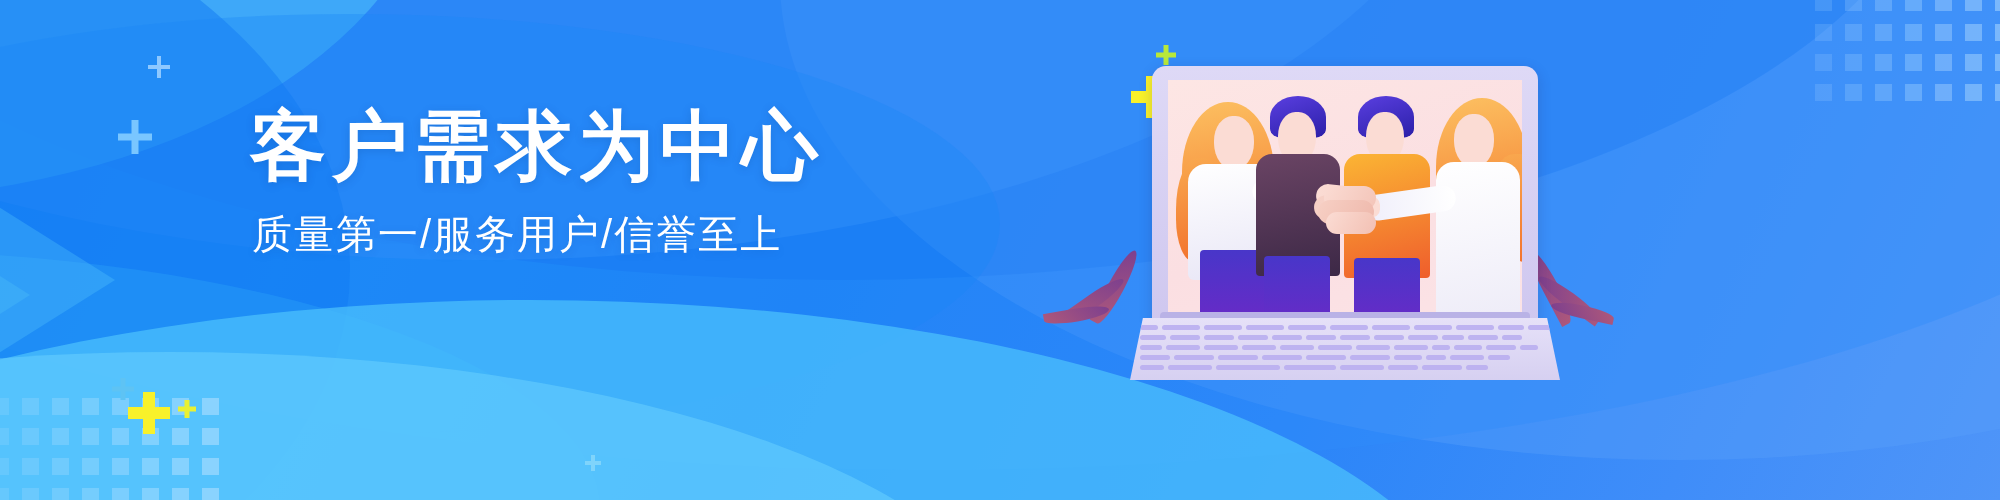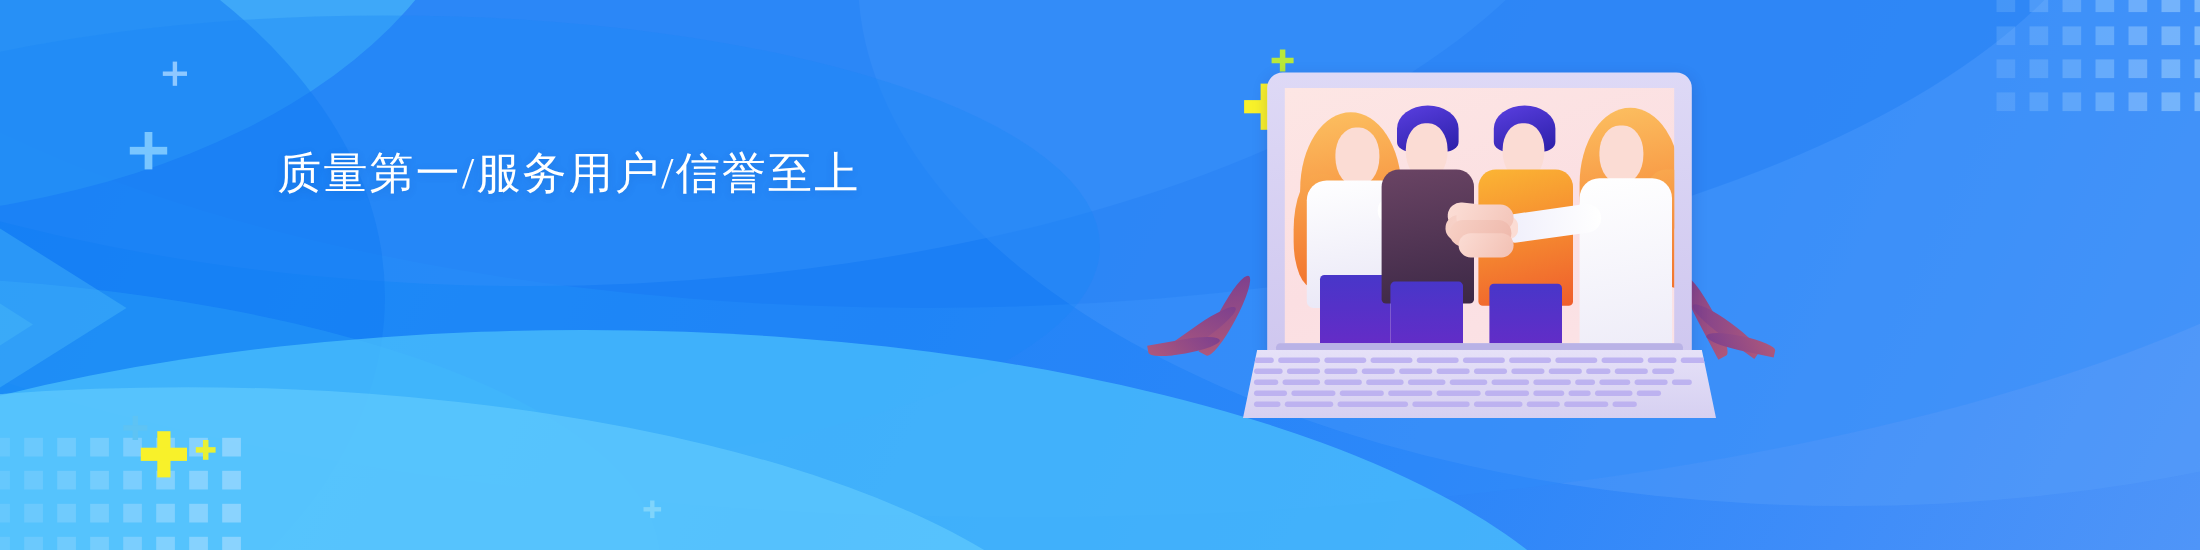--- a/index.html
+++ b/index.html
@@ -75,21 +75,20 @@
   #copy{position:absolute;left:250px;top:108px;width:620px;}
   .title{
     margin:0;color:#ffffff;font-size:76px;line-height:1;letter-spacing:6px;
     font-weight:700;white-space:nowrap;
     text-shadow:0 2px 10px rgba(4,52,120,.18);
   }
   .subtitle{
     margin:30px 0 0 2px;color:#ffffff;font-size:40px;line-height:1;
     letter-spacing:2px;font-weight:400;white-space:nowrap;
     text-shadow:0 2px 8px rgba(4,52,120,.15);
-    font-family:Liberation Serif, serif;
   }
 
   
   #illus{position:absolute;left:1130px;top:50px;width:430px;height:320px;}
   .lid{
     position:absolute;left:22px;top:16px;width:386px;height:258px;
     background:linear-gradient(180deg,#ded9f6 0%,#cfc7ef 100%);
     border-radius:14px 14px 6px 6px;
     box-shadow:0 4px 14px rgba(40,20,90,.18);
   }
@@ -212,20 +211,21 @@
       <span class="plus" style="left: 118px; top: 120px; width: 34px; height: 34px; color: rgb(121, 198, 255); --t: 7px;"></span>
       <span class="plus" style="left: 112px; top: 378px; width: 22px; height: 22px; color: rgb(94, 195, 244); --t: 5px;"></span>
       <span class="plus" style="left: 128px; top: 392px; width: 42px; height: 42px; color: rgb(248, 241, 42); --t: 12px;"></span>
       <span class="plus" style="left: 178px; top: 400px; width: 18px; height: 18px; color: rgb(233, 241, 51); --t: 5px;"></span>
       <span class="plus" style="left: 1131px; top: 76px; width: 42px; height: 42px; color: rgb(248, 241, 42); --t: 12px;"></span>
       <span class="plus" style="left: 1156px; top: 45px; width: 20px; height: 20px; color: rgb(184, 232, 58); --t: 5px;"></span>
       <span class="plus" style="left: 585px; top: 455px; width: 16px; height: 16px; color: rgb(127, 212, 251); --t: 4px;"></span>
     </div>
 
   <div id="copy">
+    <h1 class="title">客户需求为中心</h1>
     <div class="subtitle">质量第一/服务用户/信誉至上</div>
   </div>
 
   <div id="illus">
 
     <div class="leaf" style="left:-22px;top:196px;width:16px;height:82px;transform:rotate(28deg);"></div>
     <div class="leaf" style="left:-44px;top:214px;width:14px;height:74px;transform:rotate(55deg);"></div>
     <div class="leaf" style="left:-60px;top:232px;width:13px;height:66px;transform:rotate(80deg);"></div>
     <div class="leaf" style="left:412px;top:196px;width:16px;height:82px;transform:rotate(-28deg);"></div>
     <div class="leaf" style="left:432px;top:212px;width:14px;height:74px;transform:rotate(-54deg);"></div>

